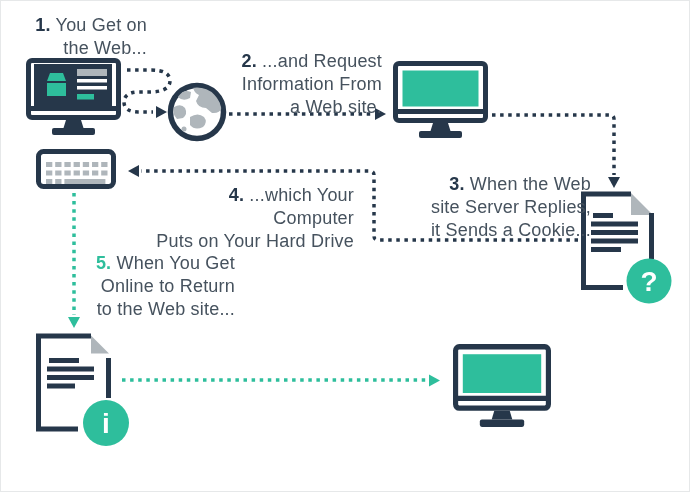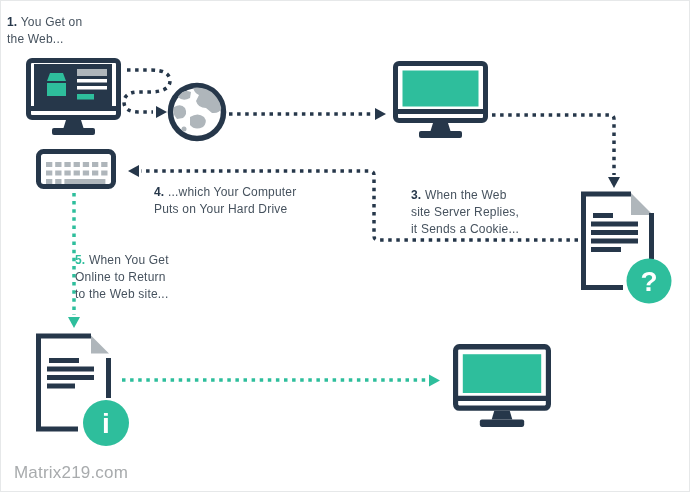--- a/index.html
+++ b/index.html
@@ -17,28 +17,28 @@
   .fi{fill:var(--navy,#26374A);}
   .fg{fill:var(--green,#2EBE9C);}
   .fy{fill:var(--gray,#AFB6BB);}
   .fw{fill:#fff;}
   .dash{fill:none;stroke:var(--navy,#26374A);stroke-width:3.5;stroke-dasharray:3.5 4.6;}
   .dashg{fill:none;stroke:var(--green,#2EBE9C);stroke-width:3.5;stroke-dasharray:3.5 4.6;}
   .ah{fill:var(--navy,#26374A);}
   .ahg{fill:var(--green,#2EBE9C);}
   .badge-txt{fill:#fff;font-family:"Liberation Sans","DejaVu Sans",sans-serif;font-size:28px;font-weight:bold;text-anchor:middle;}
   
-  .step{position:absolute;text-align:left;font-size:12px;line-height:17px;
+  .step{position:absolute;text-align:right;font-size:18px;line-height:23px;
         letter-spacing:.2px;color:var(--text,#46525E);}
   .step .num{font-weight:bold;color:var(--navy,#26374A);}
   .step.g .num{color:var(--green,#2EBE9C);}
   .step .txt{white-space:pre-line;}
   #t1{left:6px;top:13px;width:140px;}
   #t2{left:221px;top:49px;width:160px;}
-  #t3{left:410px;top:186px;width:180px;}
+  #t3{left:410px;top:172px;width:180px;}
   #t4{left:153px;top:183px;width:200px;}
   #t5{left:74px;top:251px;width:160px;}
   #t6{left:176px;top:332px;width:200px;}
   #t7{left:337px;top:431px;width:320px;}
   .watermark{position:absolute;left:13px;top:462px;font-size:17px;
              color:var(--watermark,#A8ABAD);letter-spacing:.2px;}
 </style>
 </head>
 <body>
 
@@ -154,23 +154,25 @@
   <svg class="icon" style="left:452px;top:343px;" width="98" height="84" viewBox="0 0 95 78" preserveAspectRatio="none">
     <rect class="fw sk" x="2.5" y="2.5" width="90" height="57" rx="3.5"></rect>
     <rect class="fg" x="9.5" y="9.5" width="76" height="36"></rect>
     <line class="sk" x1="2" y1="50.5" x2="93" y2="50.5"></line>
     <path class="fi" d="M40,62 h15 l2.5,8 h-20 z"></path>
     <rect class="fi" x="26" y="70" width="43" height="7" rx="2"></rect>
   </svg>
 
   <div class="step" id="t1"><span class="num">1.</span> <span class="txt">You Get on
 the Web...</span></div>
+  <div class="step" id="t2"><span class="num">2.</span> <span class="txt">...and Request
+Information From
+a Web site.</span></div>
   <div class="step" id="t3"><span class="num">3.</span> <span class="txt">When the Web
 site Server Replies,
 it Sends a Cookie...</span></div>
   <div class="step" id="t4"><span class="num">4.</span> <span class="txt">...which Your Computer
 Puts on Your Hard Drive</span></div>
   <div class="step g" id="t5"><span class="num">5.</span> <span class="txt">When You Get
 Online to Return
 to the Web site...</span></div>
 
-  <div class="watermark">Matrix219.com</div>
 </div>
 
 </body></html>

